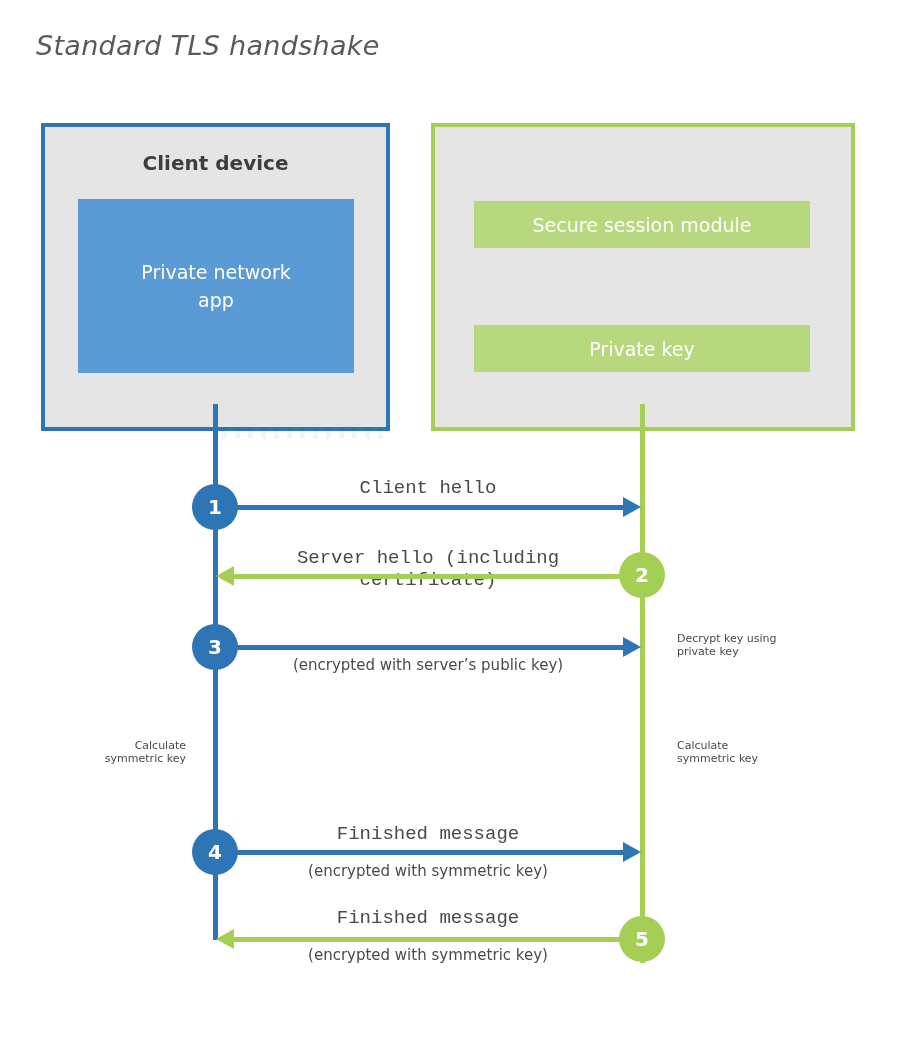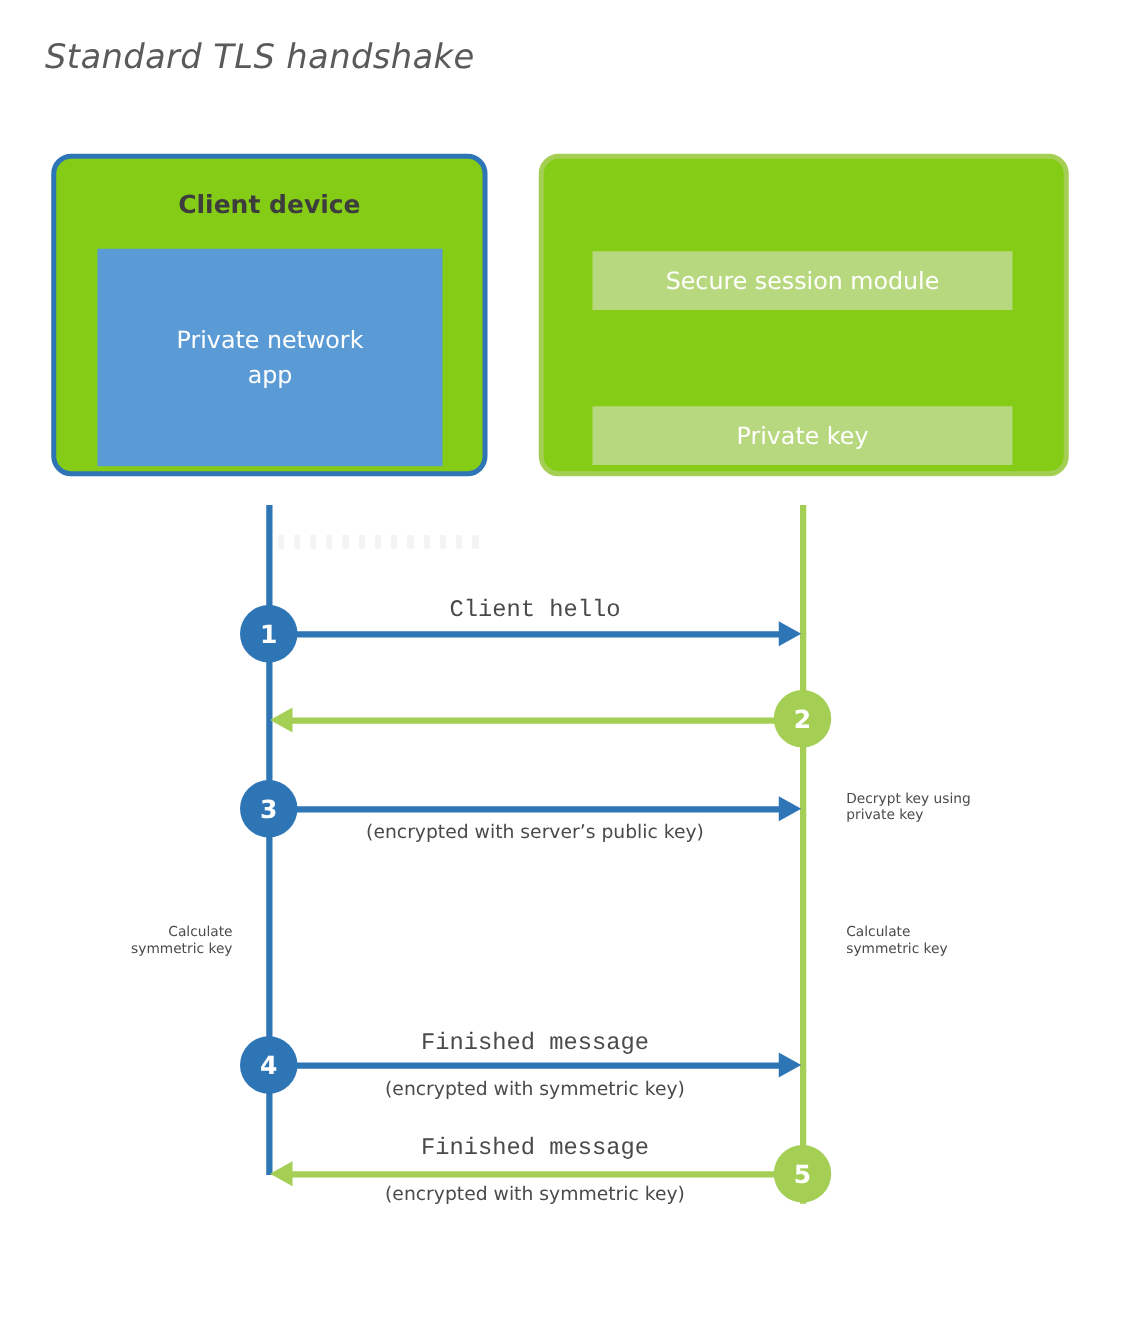--- a/index.html
+++ b/index.html
@@ -15,21 +15,21 @@
   body{background:#fff;}
   #canvas{
     position:relative;width:900px;height:1058px;background:#ffffff;
     font-family:"DejaVu Sans","Liberation Sans",sans-serif;overflow:hidden;
   }
   .page-title{
     position:absolute;left:36px;top:30px;font-size:27px;font-weight:300;
     color:var(--title_gray);letter-spacing:.3px;font-style:italic;
   }
   
-  .box{position:absolute;top:123px;height:258px;background:#84cc16;border-radius:16px;}
+  .box{position:absolute;top:123px;height:308px;background:#e5e5e5;}
   .box.client{left:41px;width:349px;border:4px solid var(--blue);}
   .box.server{left:431px;width:424px;border:4px solid var(--green);}
   .box-title{
     position:absolute;top:24px;left:0;width:100%;text-align:center;
     font-weight:bold;font-size:20px;color:var(--text_dark);
   }
   .app-box{
     position:absolute;left:33px;top:72px;width:276px;height:174px;
     background:var(--blue_fill);color:#fff;font-size:19px;line-height:1.5;
     display:flex;align-items:center;justify-content:center;text-align:center;
@@ -150,20 +150,21 @@
     <div class="head"></div>
   </div>
 
   <div class="step-circle c1 blue">1</div>
   <div class="step-circle c2 green">2</div>
   <div class="step-circle c3 blue">3</div>
   <div class="step-circle c4 blue">4</div>
   <div class="step-circle c5 green">5</div>
 
   <div class="msg-label l1">Client hello</div>
+  <div class="msg-label l2">Server hello (including certificate)</div>
   <div class="msg-sub s3">(encrypted with server’s public key)</div>
   <div class="msg-label l4">Finished message</div>
   <div class="msg-sub s4">(encrypted with symmetric key)</div>
   <div class="msg-label l5">Finished message</div>
   <div class="msg-sub s5">(encrypted with symmetric key)</div>
 
   <div class="side-note decrypt">Decrypt key using
 private key</div>
   <div class="side-note calc-left">Calculate
 symmetric key</div>

